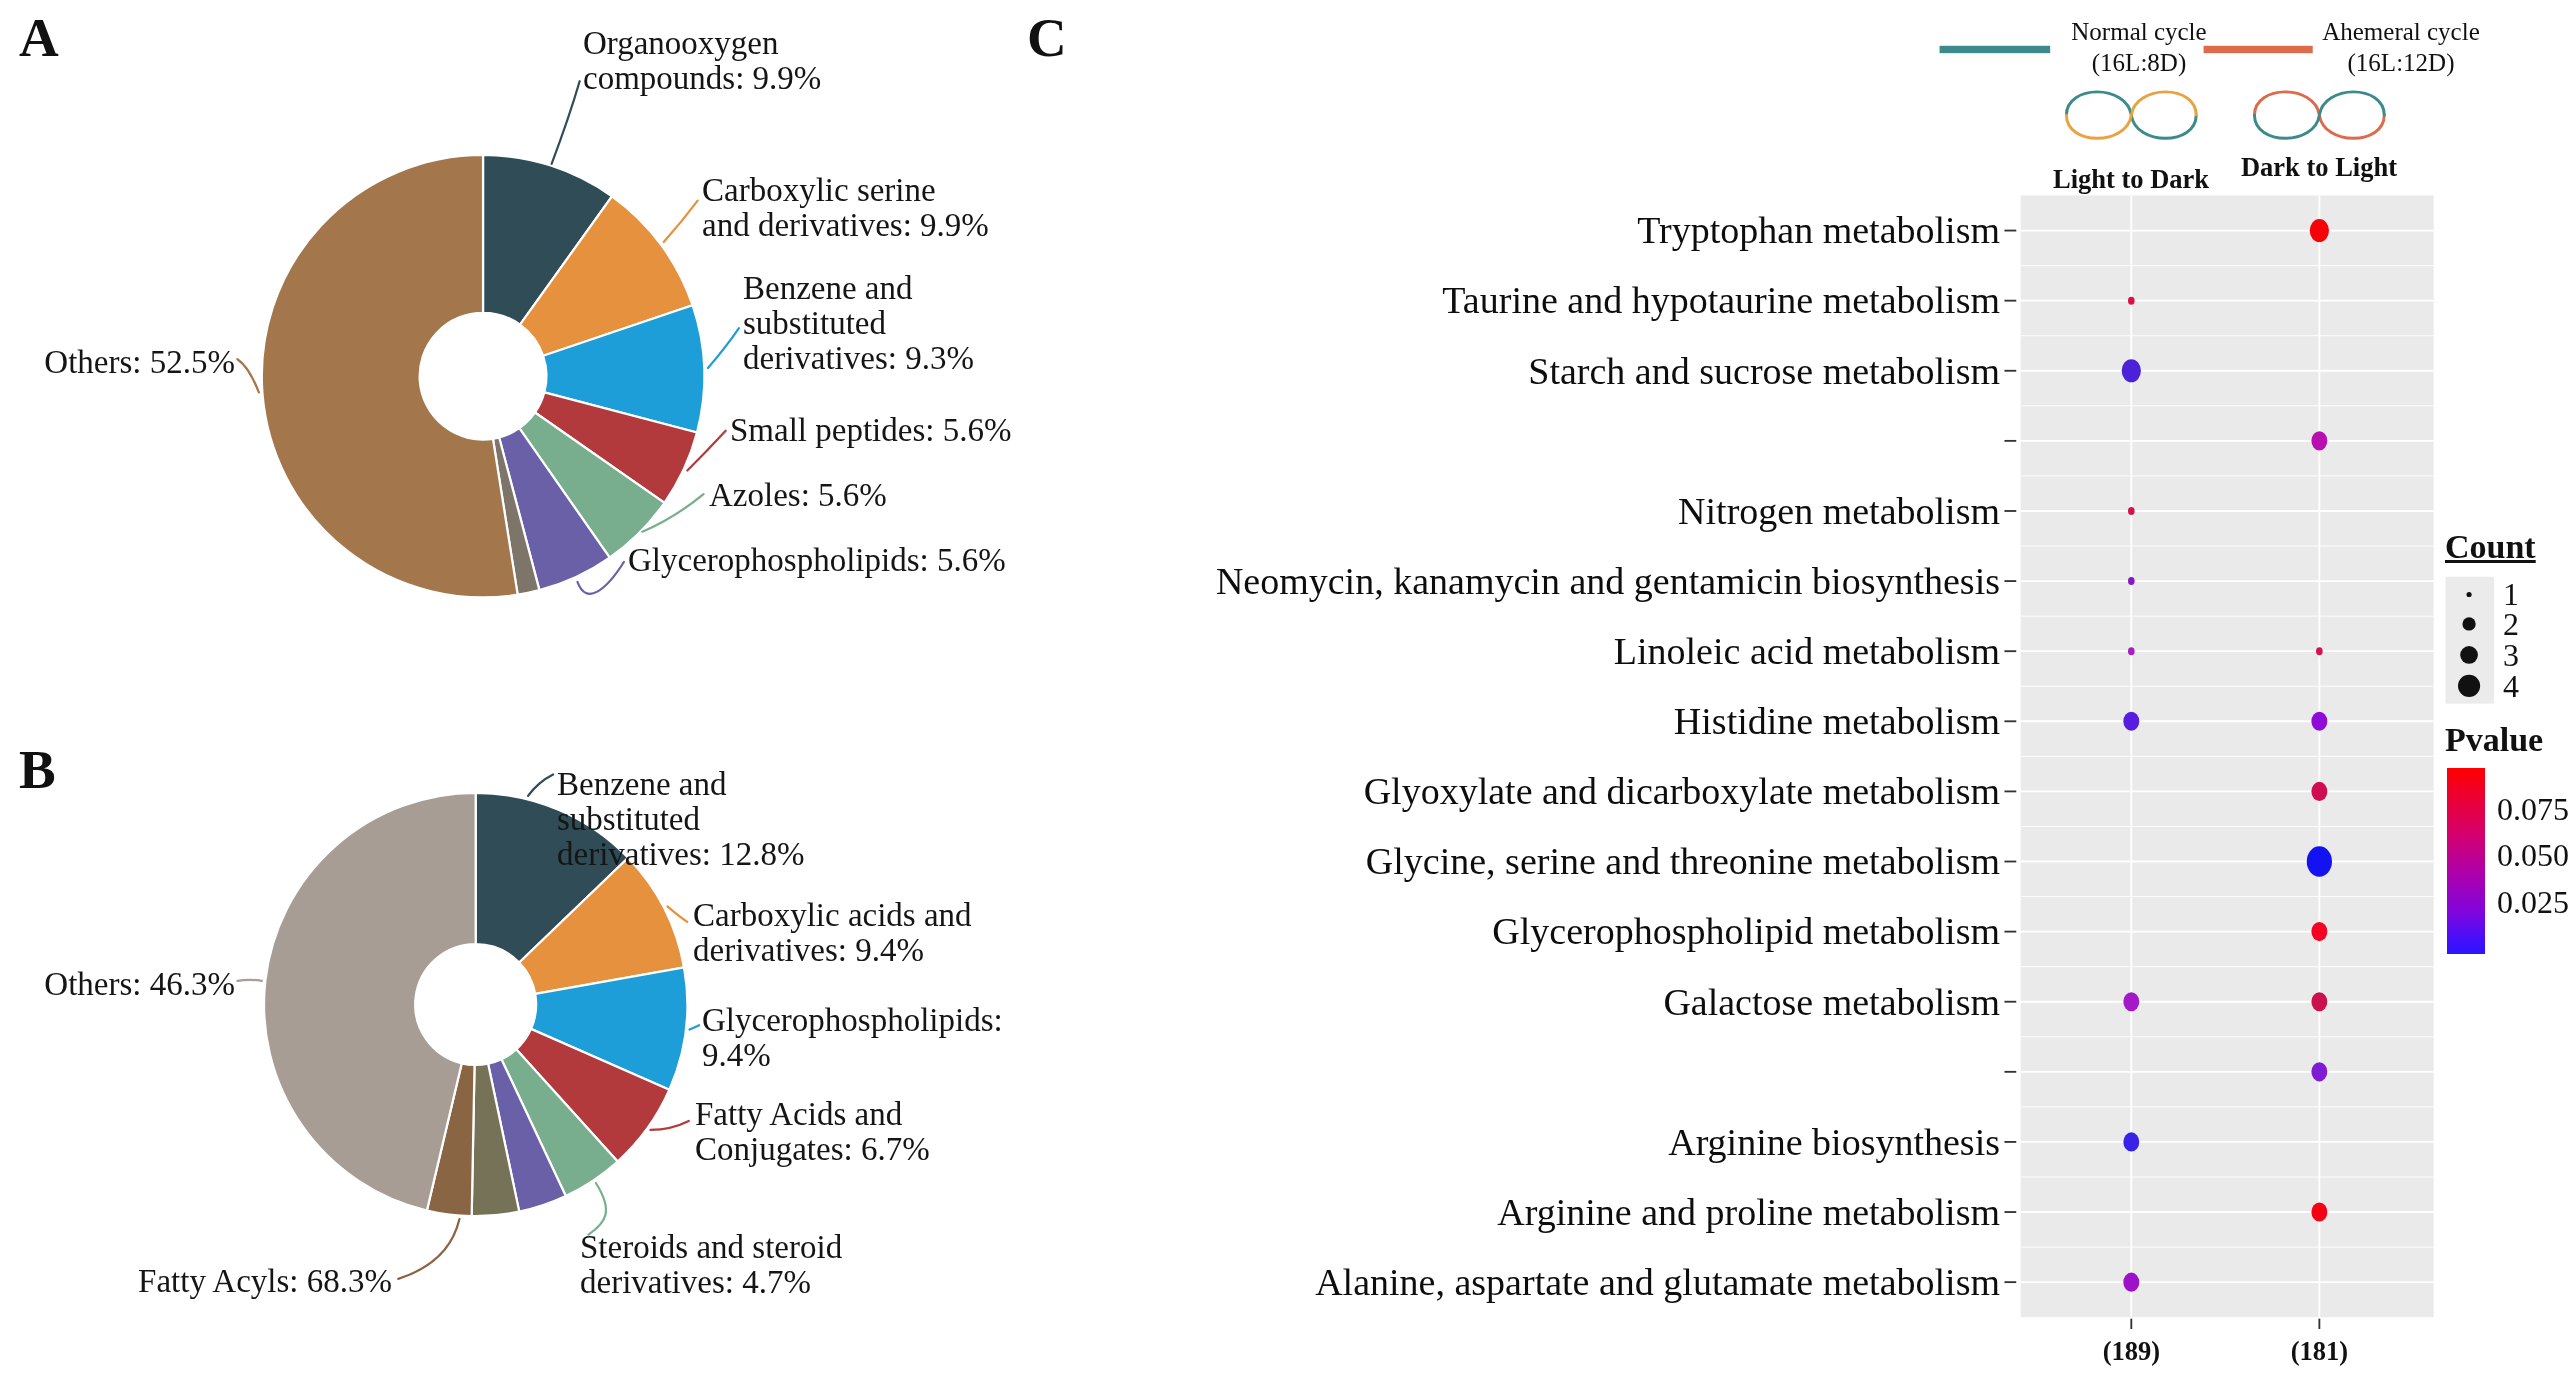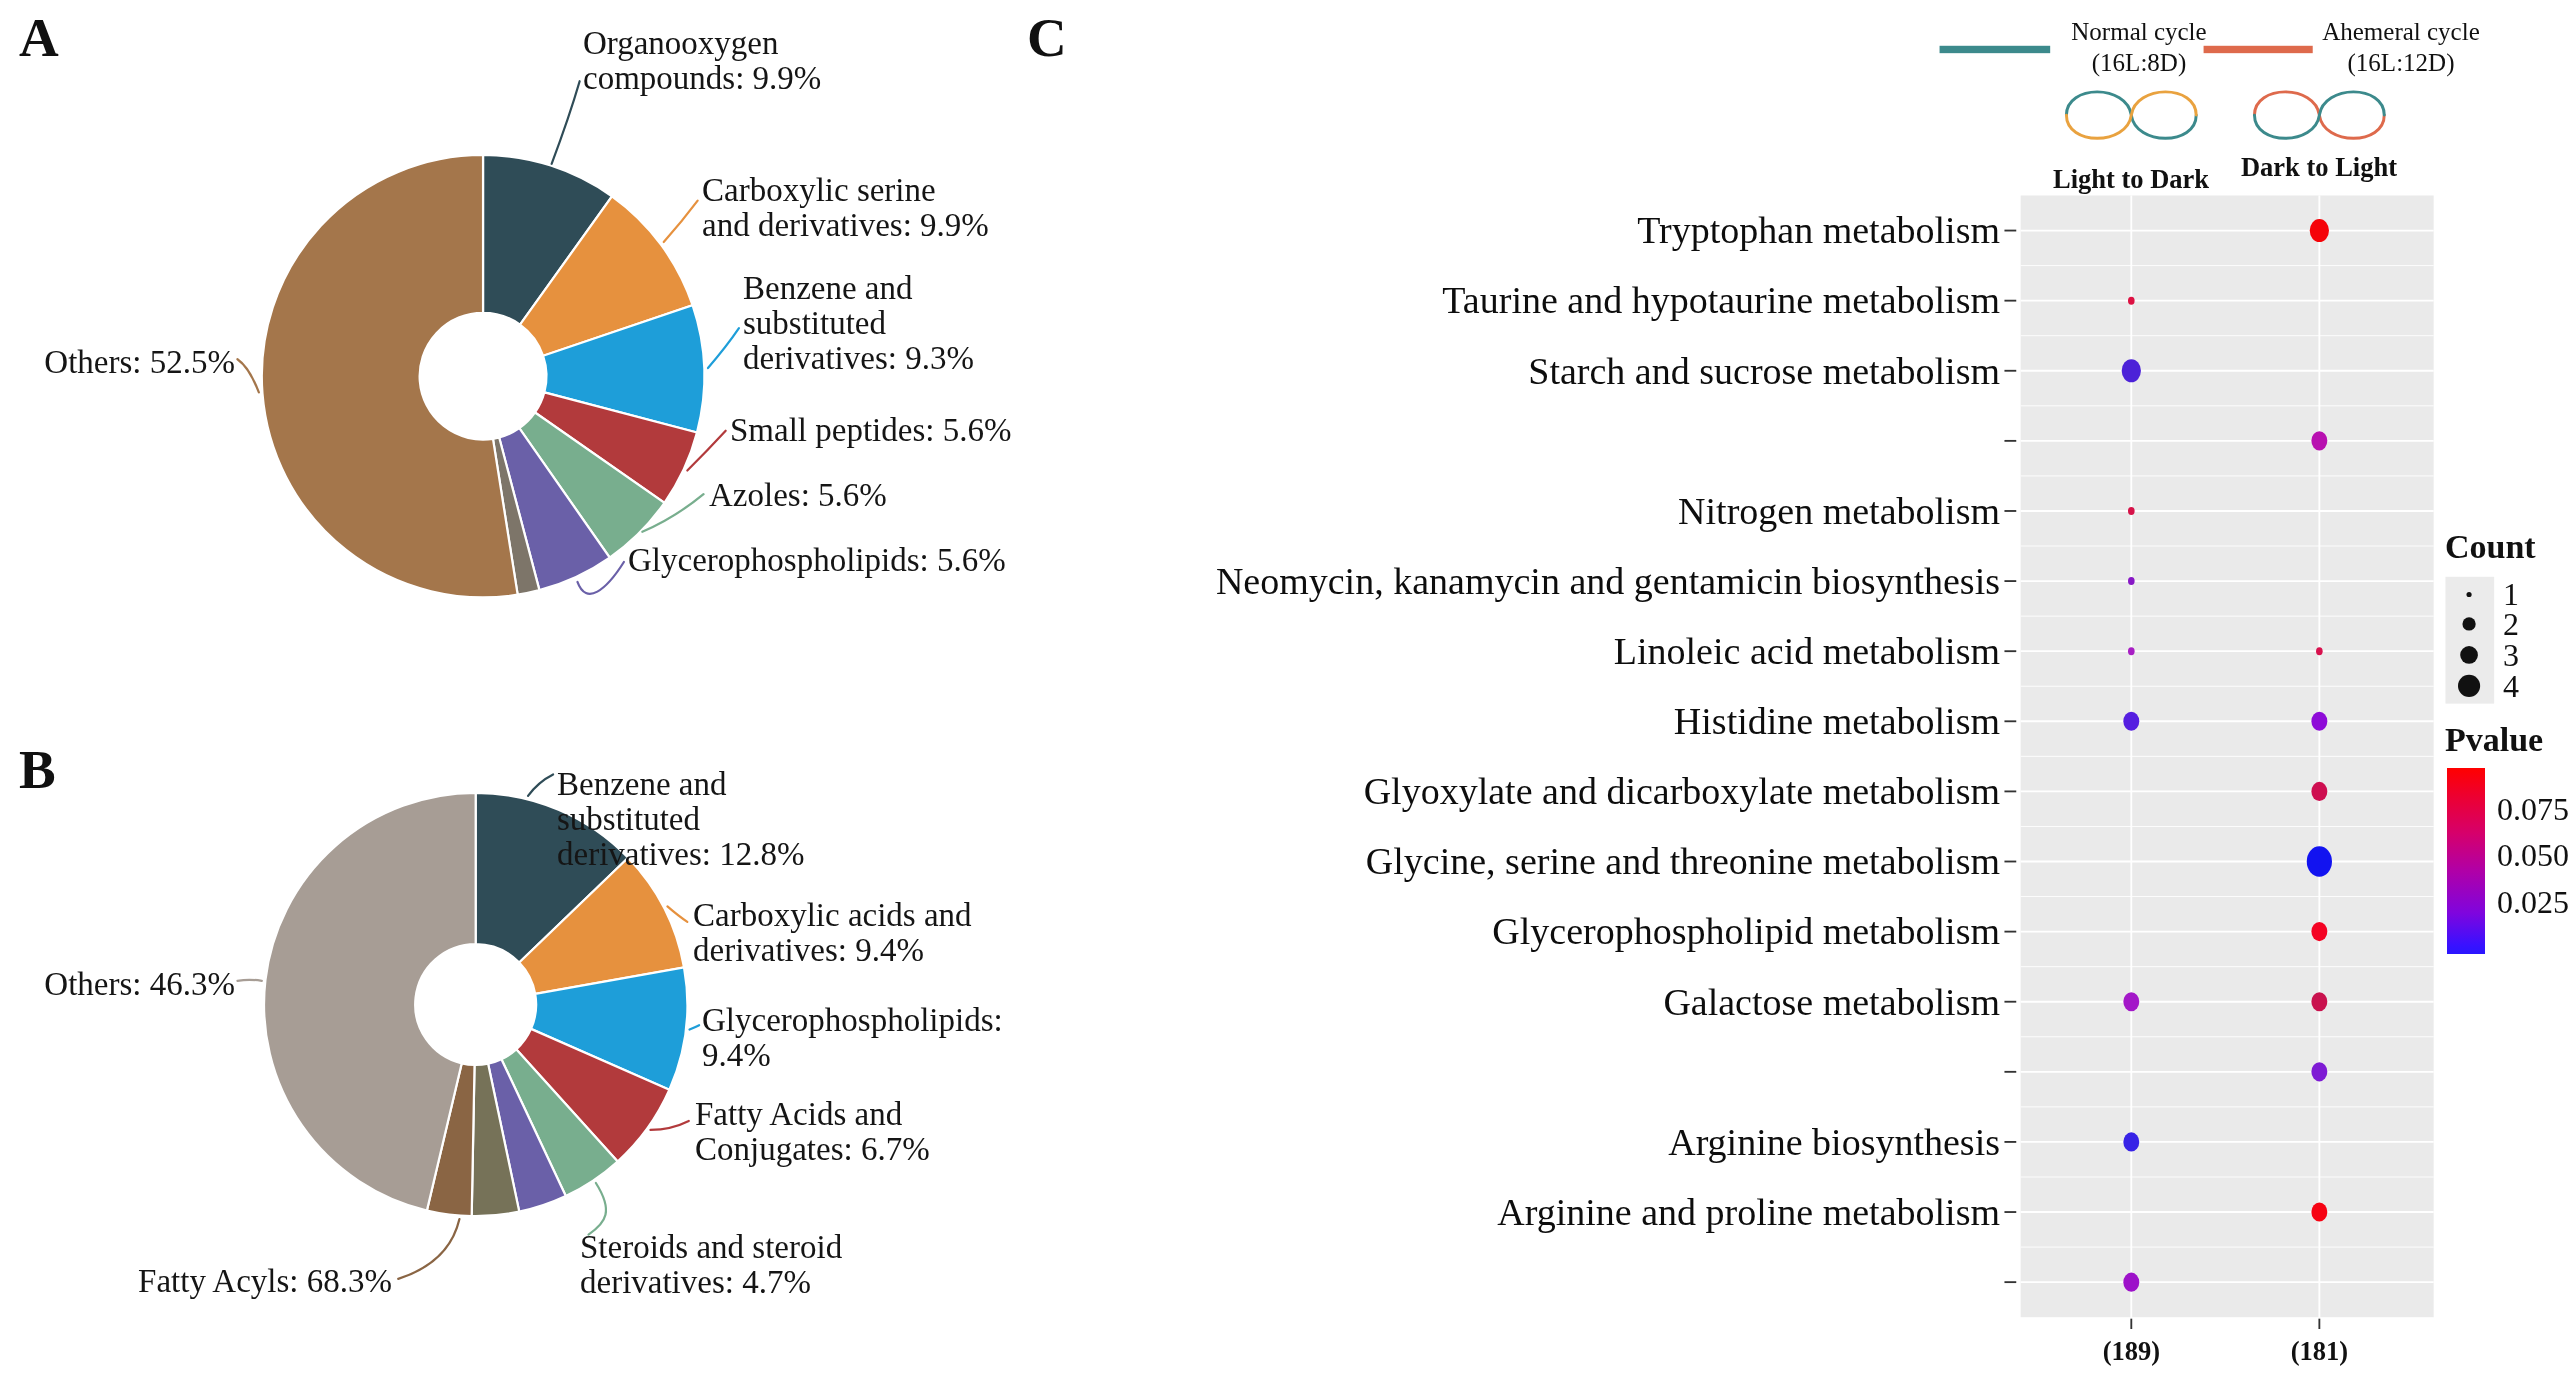--- a/index.html
+++ b/index.html
@@ -159,21 +159,21 @@
     <div class="hdr-line">Ahemeral cycle</div>
     <div class="hdr-line">(16L:12D)</div>
   </div>
 
   <div class="abs cap" style="left:2028px;top:164px;width:206px;">Light to Dark</div>
   <div class="abs cap" style="left:2216px;top:152px;width:206px;">Dark to Light</div>
 
   <div class="abs xlab" style="left:2058px;top:1336px;width:147px;">(189)</div>
   <div class="abs xlab" style="left:2246px;top:1336px;width:147px;">(181)</div>
 
-  <div class="abs leg-title" style="left:2445px;top:528px;">Count</div>
+  <div class="abs leg-title" style="left:2445px;top:528px;text-decoration:underline;">Count</div>
   <div class="abs leg-item" style="left:2503px;top:575px;">1</div>
   <div class="abs leg-item" style="left:2503px;top:605px;">2</div>
   <div class="abs leg-item" style="left:2503px;top:636px;">3</div>
   <div class="abs leg-item" style="left:2503px;top:667px;">4</div>
 
   <div class="abs leg-title" style="left:2445px;top:721px;">Pvalue</div>
   <div class="abs colorbar" style="left:2447px;top:768px;"></div>
   <div class="abs pv-tick" style="left:2497px;top:790px;">0.075</div>
   <div class="abs pv-tick" style="left:2497px;top:836px;">0.050</div>
   <div class="abs pv-tick" style="left:2497px;top:883px;">0.025</div>
@@ -236,14 +236,15 @@
     <div class="abs row-label" style="right: 576px; top: 489px;">Nitrogen metabolism</div>
     <div class="abs row-label" style="right: 576px; top: 559px;">Neomycin, kanamycin and gentamicin biosynthesis</div>
     <div class="abs row-label" style="right: 576px; top: 629px;">Linoleic acid metabolism</div>
     <div class="abs row-label" style="right: 576px; top: 699px;">Histidine metabolism</div>
     <div class="abs row-label" style="right: 576px; top: 769px;">Glyoxylate and dicarboxylate metabolism</div>
     <div class="abs row-label" style="right: 576px; top: 839px;">Glycine, serine and threonine metabolism</div>
     <div class="abs row-label" style="right: 576px; top: 909px;">Glycerophospholipid metabolism</div>
     <div class="abs row-label" style="right: 576px; top: 980px;">Galactose metabolism</div>
     <div class="abs row-label" style="right: 576px; top: 1120px;">Arginine biosynthesis</div>
     <div class="abs row-label" style="right: 576px; top: 1190px;">Arginine and proline metabolism</div>
+    <div class="abs row-label" style="right: 576px; top: 1260px;">Alanine, aspartate and glutamate metabolism</div>
   </div>
 
 
 </body></html>

